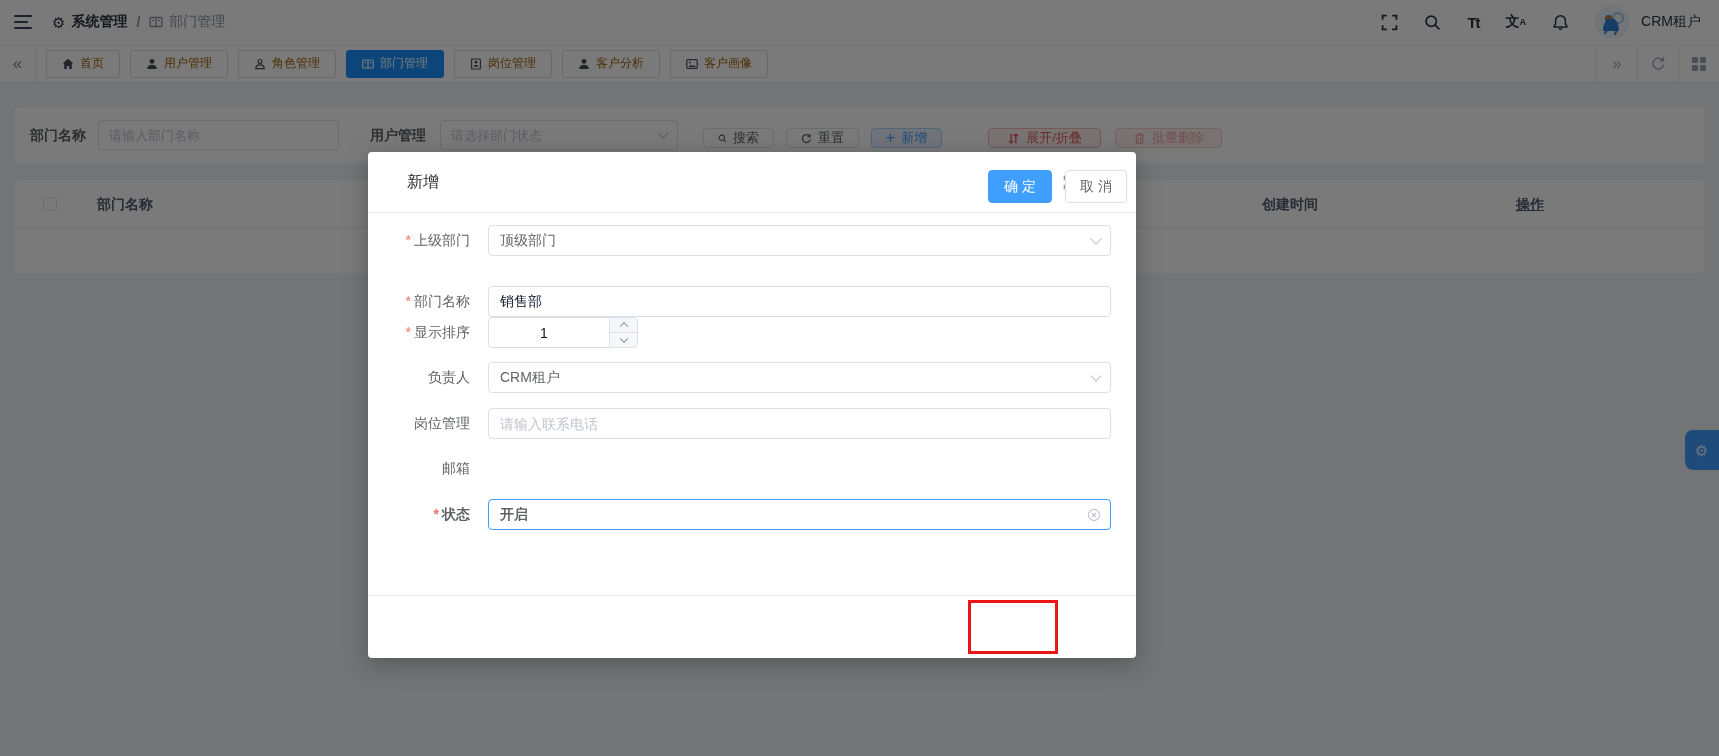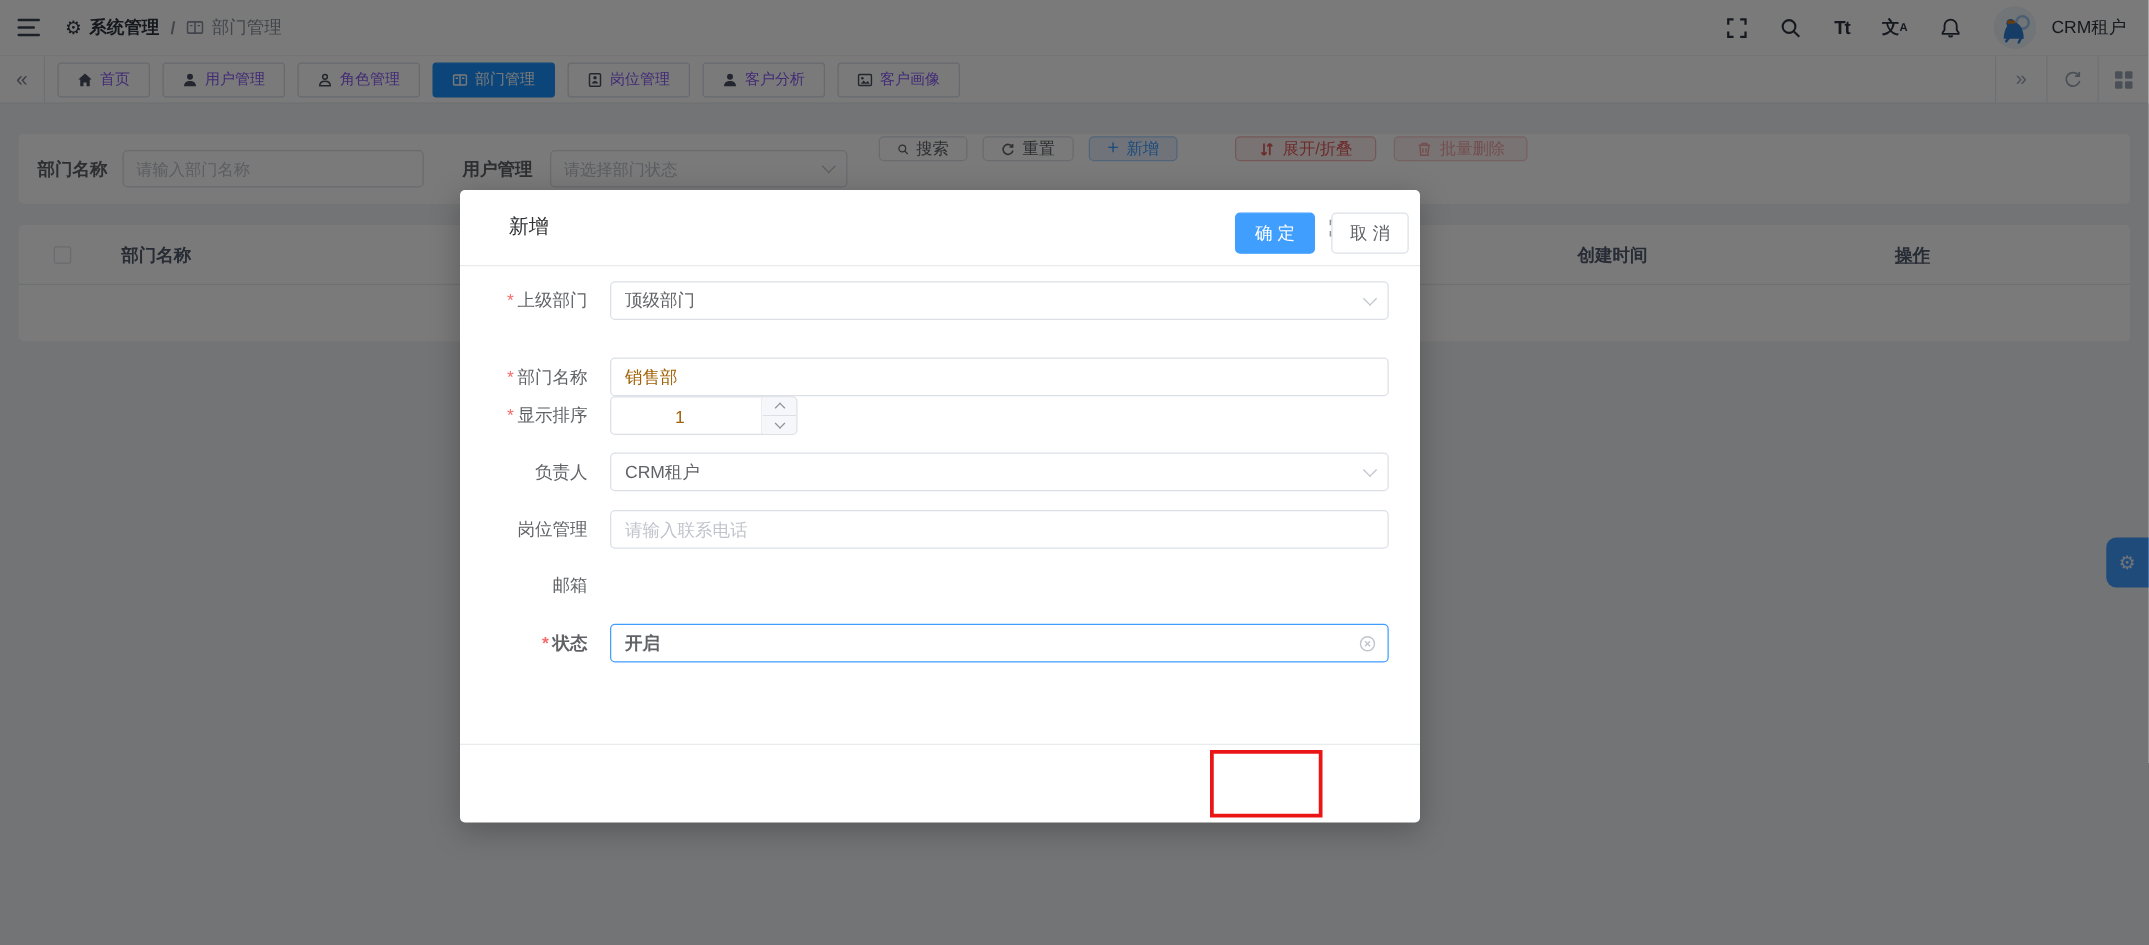--- a/index.html
+++ b/index.html
@@ -34,21 +34,21 @@
 
   
   .tabbar { position:absolute; top:44px; left:0; right:0; height:39px; background:#fff;
             border-top:1px solid #f2f3f5; border-bottom:1px solid #e4e7ed;
             display:flex; align-items:center; z-index:5; }
   .tab-nav { width:36px; height:100%; display:flex; align-items:center; justify-content:center;
              color:#808695; font-size:17px; cursor:pointer; }
   .tab-nav.left { border-right:1px solid #e6e9ee; }
   .tabs { display:flex; gap:10px; padding:0 10px; }
   .tab { height:28px; display:inline-flex; align-items:center; gap:6px; padding:0 15px;
-         border:1px solid #d8dce5; border-radius:3px; background:#fff; color:#8b5cf6;
+         border:1px solid #d8dce5; border-radius:3px; background:#fff; color:#a16207;
          font-size:12px; cursor:pointer; white-space:nowrap; }
   .tab .ticon { display:flex; color:#495060; }
   .tab.active { background:#1890ff; border-color:#1890ff; color:#fff; }
   .tab.active .ticon { color:#fff; }
   .tab-tools { margin-left:auto; display:flex; height:100%; }
   .tool { width:41px; height:100%; display:flex; align-items:center; justify-content:center;
           border-left:1px solid #e6e9ee; color:#9ea7b4; font-size:16px; cursor:pointer; }
   .grid-icon { display:grid; grid-template-columns:6px 6px; grid-template-rows:6px 6px; gap:2px; }
   .grid-icon i { background:#9ea7b4; border-radius:1px; }
 
@@ -59,21 +59,21 @@
                          font-size:14px; font-weight:700; color:#606266; }
   .fl-name { left:15px; } .fl-status { left:355px; }
   .ctrl { position:absolute; top:13px; height:30px; border:1px solid #dcdfe6; border-radius:4px;
           background:#fff; display:flex; align-items:center; padding:0 10px; font-size:13px; }
   .ctrl input { border:none; outline:none; width:100%; font:inherit; color:#606266; background:transparent; }
   .ctrl input::placeholder { color:#c0c4cc; }
   .fc-input { left:83px; width:241px; }
   .fc-select { left:425px; width:238px; padding-right:26px; }
   .chev { position:absolute; right:10px; top:50%; width:8px; height:8px; margin-top:-6px;
           border-right:1.4px solid #c0c4cc; border-bottom:1.4px solid #c0c4cc; transform:rotate(45deg); }
-  .btn { position:absolute; top:2px; height:20px; display:inline-flex; align-items:center; justify-content:center;
+  .btn { position:absolute; top:21px; height:20px; display:inline-flex; align-items:center; justify-content:center;
          gap:6px; border:1px solid #dcdfe6; border-radius:4px; background:#fff; color:#606266;
          font-size:13px; cursor:pointer; padding:0 14px; white-space:nowrap; }
   .btn-search { left:688px; width:71px; }
   .btn-reset  { left:771px; width:73px; }
   .btn-add    { left:856px; width:71px; background:#eaf3fe; border-color:#a9d1fb; color:#409eff; }
   .btn-expand { left:973px; width:113px; background:#fdf1f1; border-color:#f3b8b8; color:#e35d5d; }
   .btn-del    { left:1100px; width:107px; background:#fdf1f1; border-color:#f6caca; color:#f0a5a5; cursor:not-allowed; }
 
   
   .table-card { position:absolute; left:15px; width:1689px; top:180px; height:93px;
@@ -104,21 +104,21 @@
   .dlg-full { left:694px; } .dlg-close { left:730px; font-size:18px; }
 
   .frow { position:absolute; left:0; width:100%; height:45px; }
   .frow .lab { position:absolute; left:0; top:0; width:102px; height:31px; line-height:31px;
                text-align:right; font-size:14px; color:#606266; }
   .req { color:#f56c6c; margin-right:3px; }
   .fld { position:absolute; left:120px; top:0; width:623px; height:31px; border:1px solid #dcdfe6;
          border-radius:4px; background:#fff; display:flex; align-items:center;
          padding:0 30px 0 11px; font-size:14px; color:#606266; }
   .fld.textonly { padding-right:11px; }
-  .fld input { border:none; outline:none; width:100%; font:inherit; color:#a16207; background:transparent; }
+  .fld input { border:none; outline:none; width:100%; font:inherit; color:#0f172a; background:transparent; }
   .fld input::placeholder { color:#c0c4cc; }
   .fld.focused { border-color:#409eff; }
   .num-fld { width:150px !important; padding:0 38px 0 0 !important; }
   .num-fld input { text-align:center; }
   .stepper { position:absolute; right:0; top:0; width:28px; height:29px; border-left:1px solid #dcdfe6;
              display:flex; flex-direction:column; border-radius:0 3px 3px 0; overflow:hidden; }
   .step { flex:1; background:#f5f7fa; position:relative; cursor:pointer; }
   .step.up { border-bottom:1px solid #dcdfe6; }
   .step i { position:absolute; left:50%; top:50%; width:6px; height:6px;
             border-right:1.3px solid #909399; border-bottom:1.3px solid #909399; }

